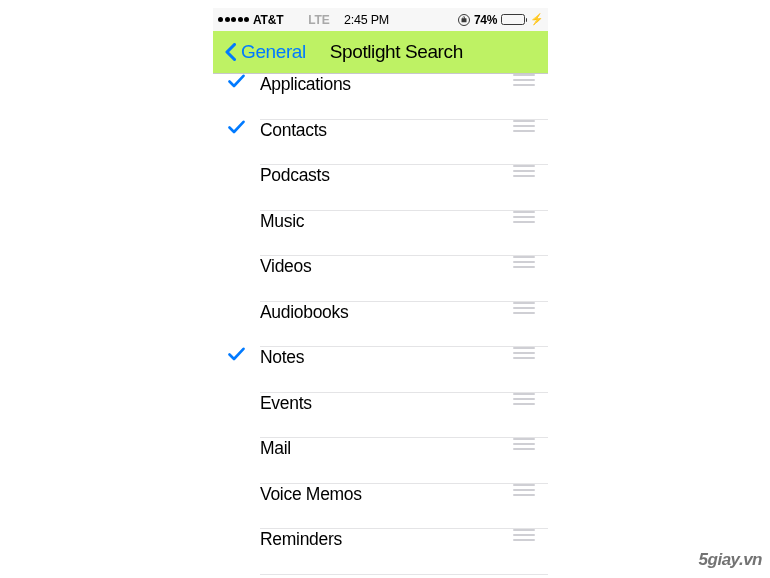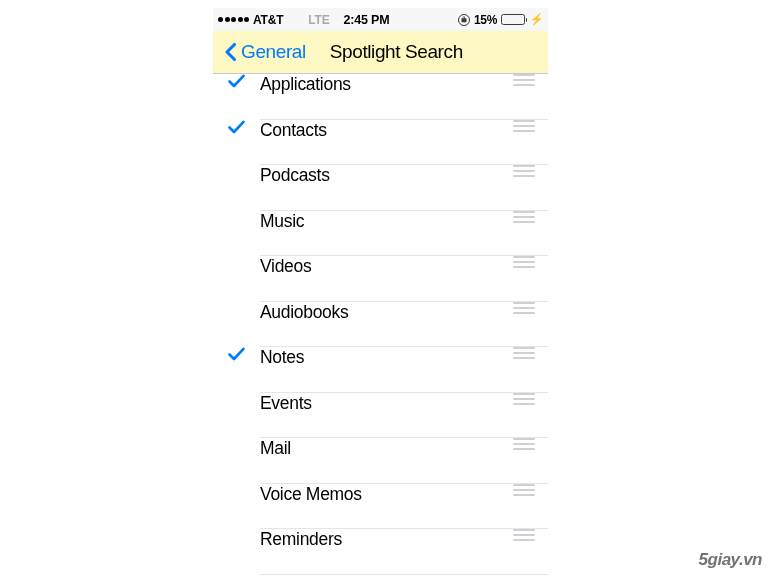--- a/index.html
+++ b/index.html
@@ -73,21 +73,21 @@
   #status-time {
     position: absolute;
     left: 0;
     right: 0;
     top: 0;
     height: 23px;
     display: flex;
     align-items: center;
     justify-content: center;
     font-size: 12.5px;
-    font-weight: bold;
+    font-weight: normal;
     letter-spacing: -0.2px;
     transform: translateX(-14px);
   }
   #status-right {
     position: absolute;
     right: 4px;
     top: 0;
     height: 23px;
     display: flex;
     align-items: center;
@@ -159,21 +159,21 @@
     font-size: 11px;
     line-height: 1;
     color: #000;
     margin-left: 1px;
     font-weight: bold;
   }
 
   
   #nav-bar {
     height: 43px;
-    background: #fef9c3;
+    background: #bef264;
     border-bottom: 1px solid #c8c7cc;
     display: flex;
     align-items: center;
     padding-left: 12px;
     box-sizing: border-box;
   }
   #back-button {
     display: flex;
     align-items: center;
     cursor: pointer;
@@ -284,21 +284,21 @@
       <span id="carrier-name">AT&amp;T</span>
       <span id="network-type">LTE</span>
     </div>
 
     <div id="status-time">
       <span>2:45 PM</span>
     </div>
 
     <div id="status-right">
       <span class="rotation-lock"></span>
-      <span id="battery-percent">15%</span>
+      <span id="battery-percent">74%</span>
       <span class="battery">
         <span class="battery-fill" style="width: 74%; background: rgb(76, 217, 100);"></span>
         <span class="battery-cap"></span>
       </span>
       <span class="bolt">⚡</span>
     </div>
 
   </div>
 
   <div id="nav-bar">

